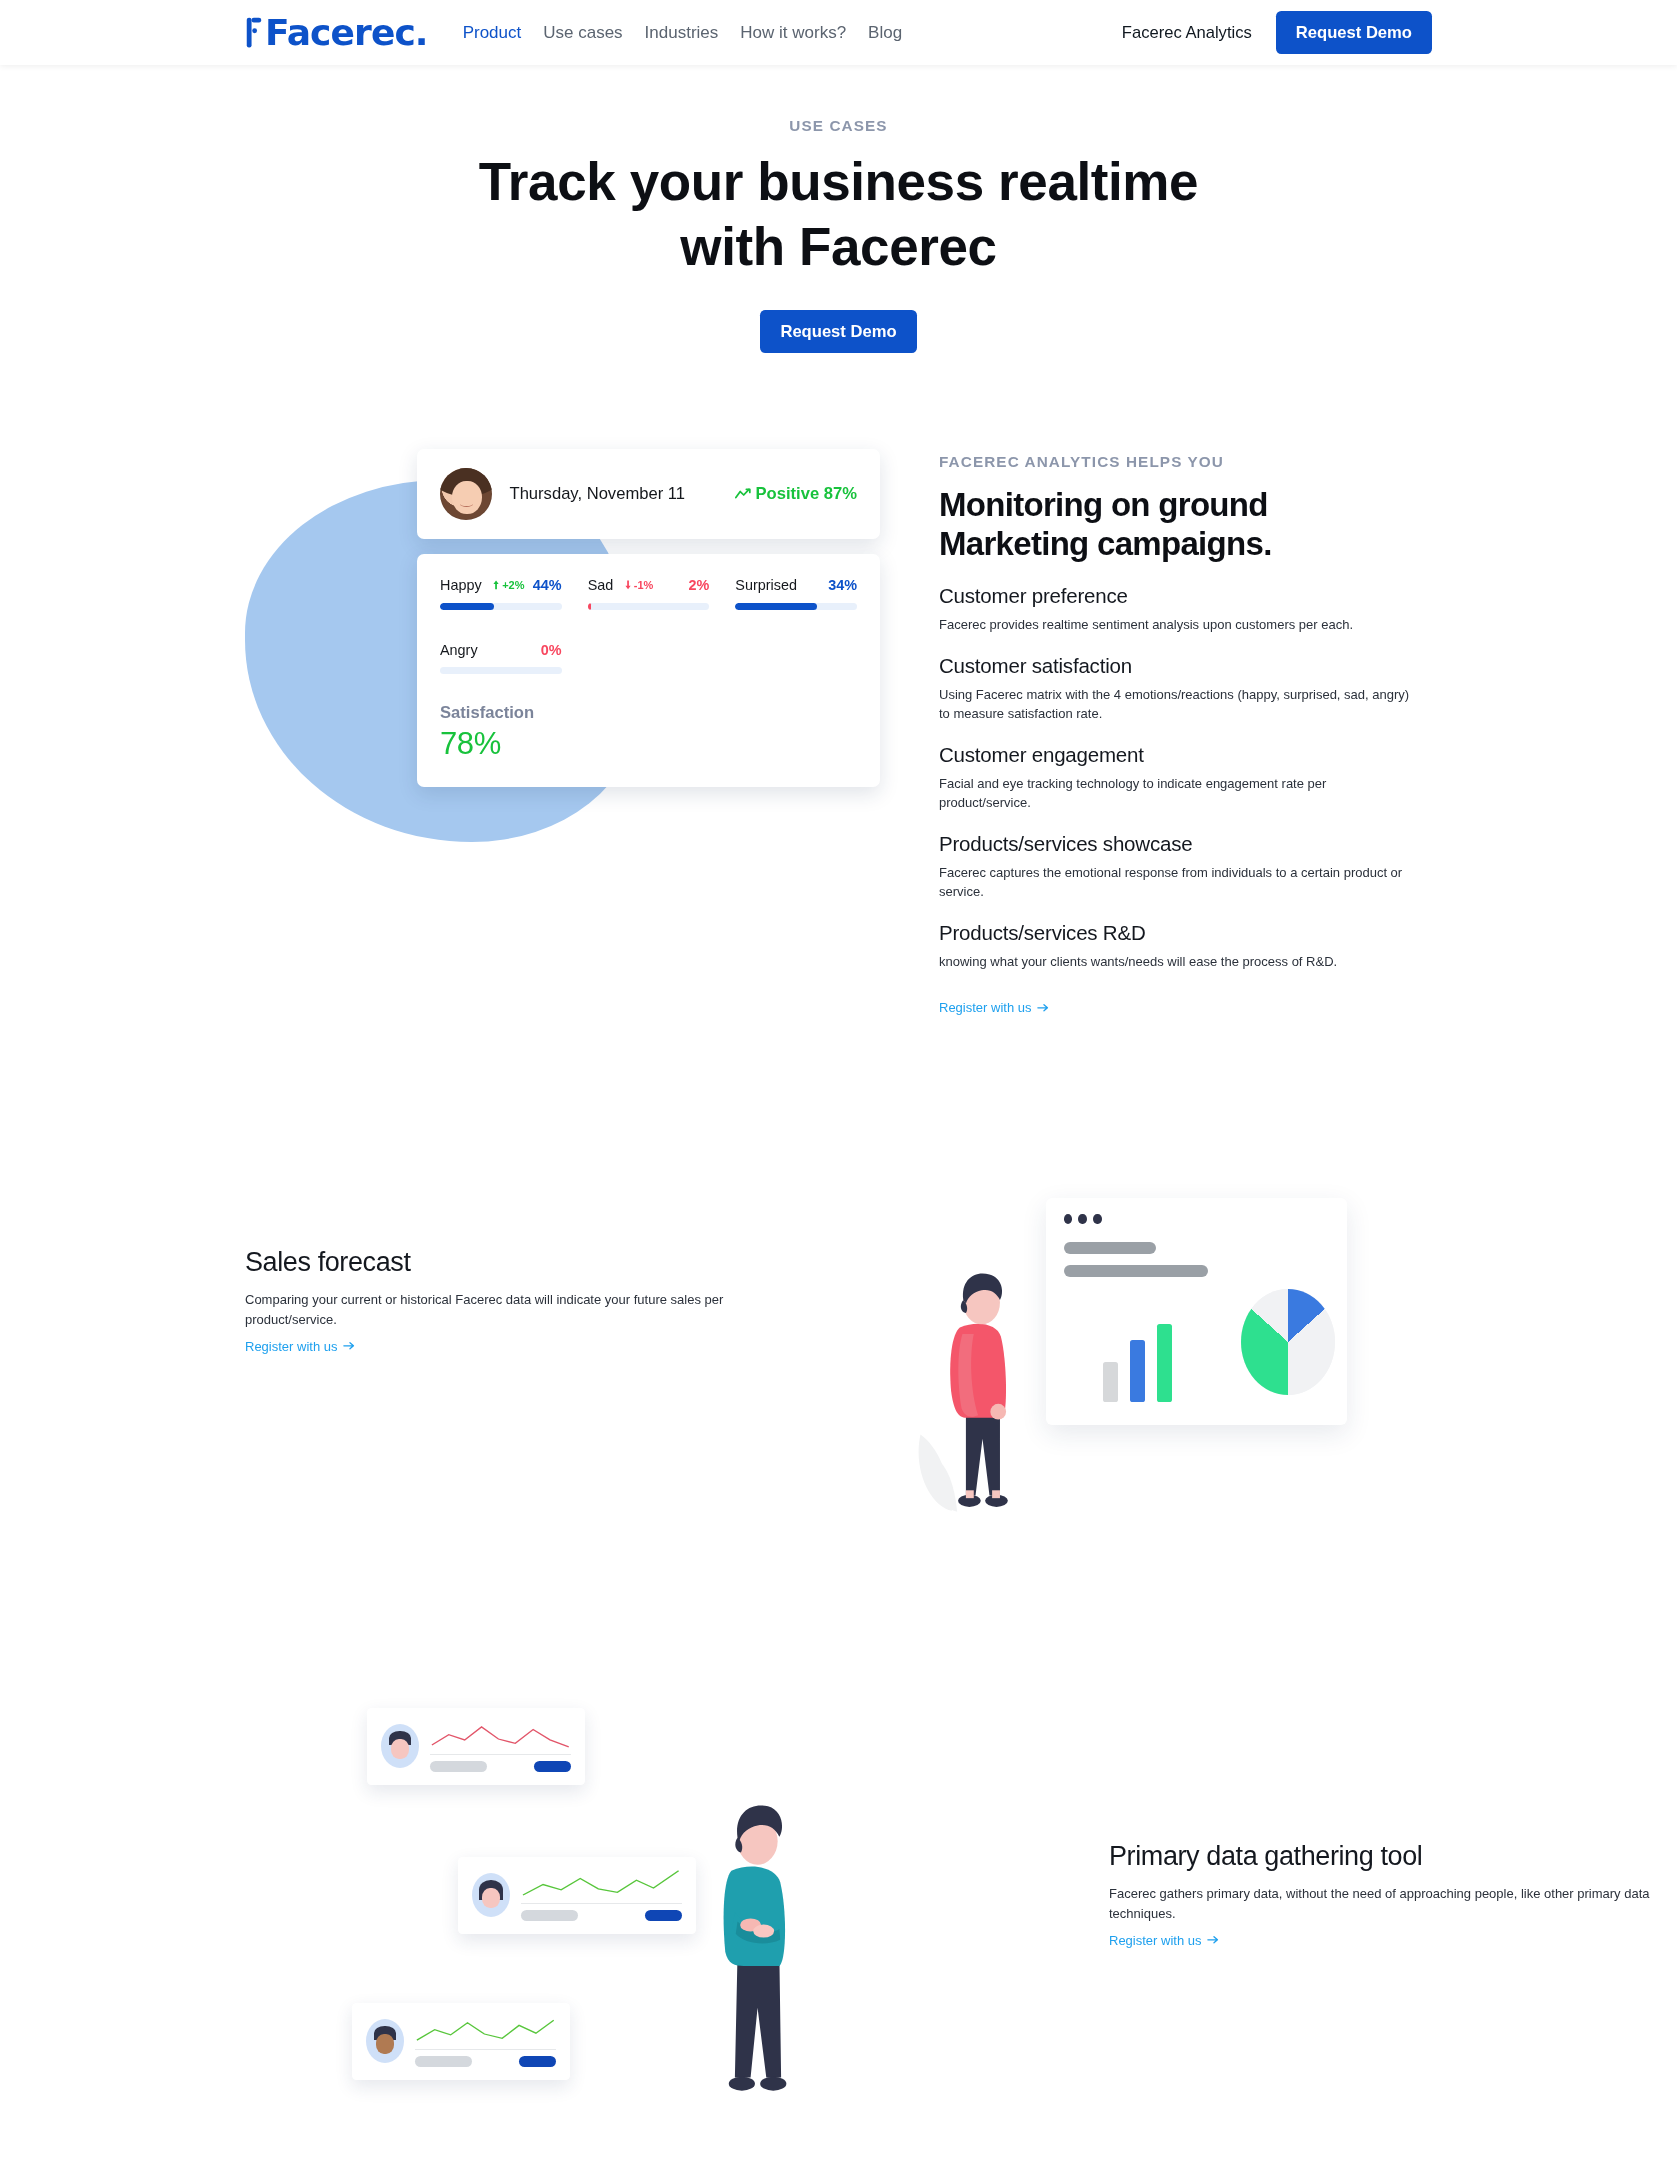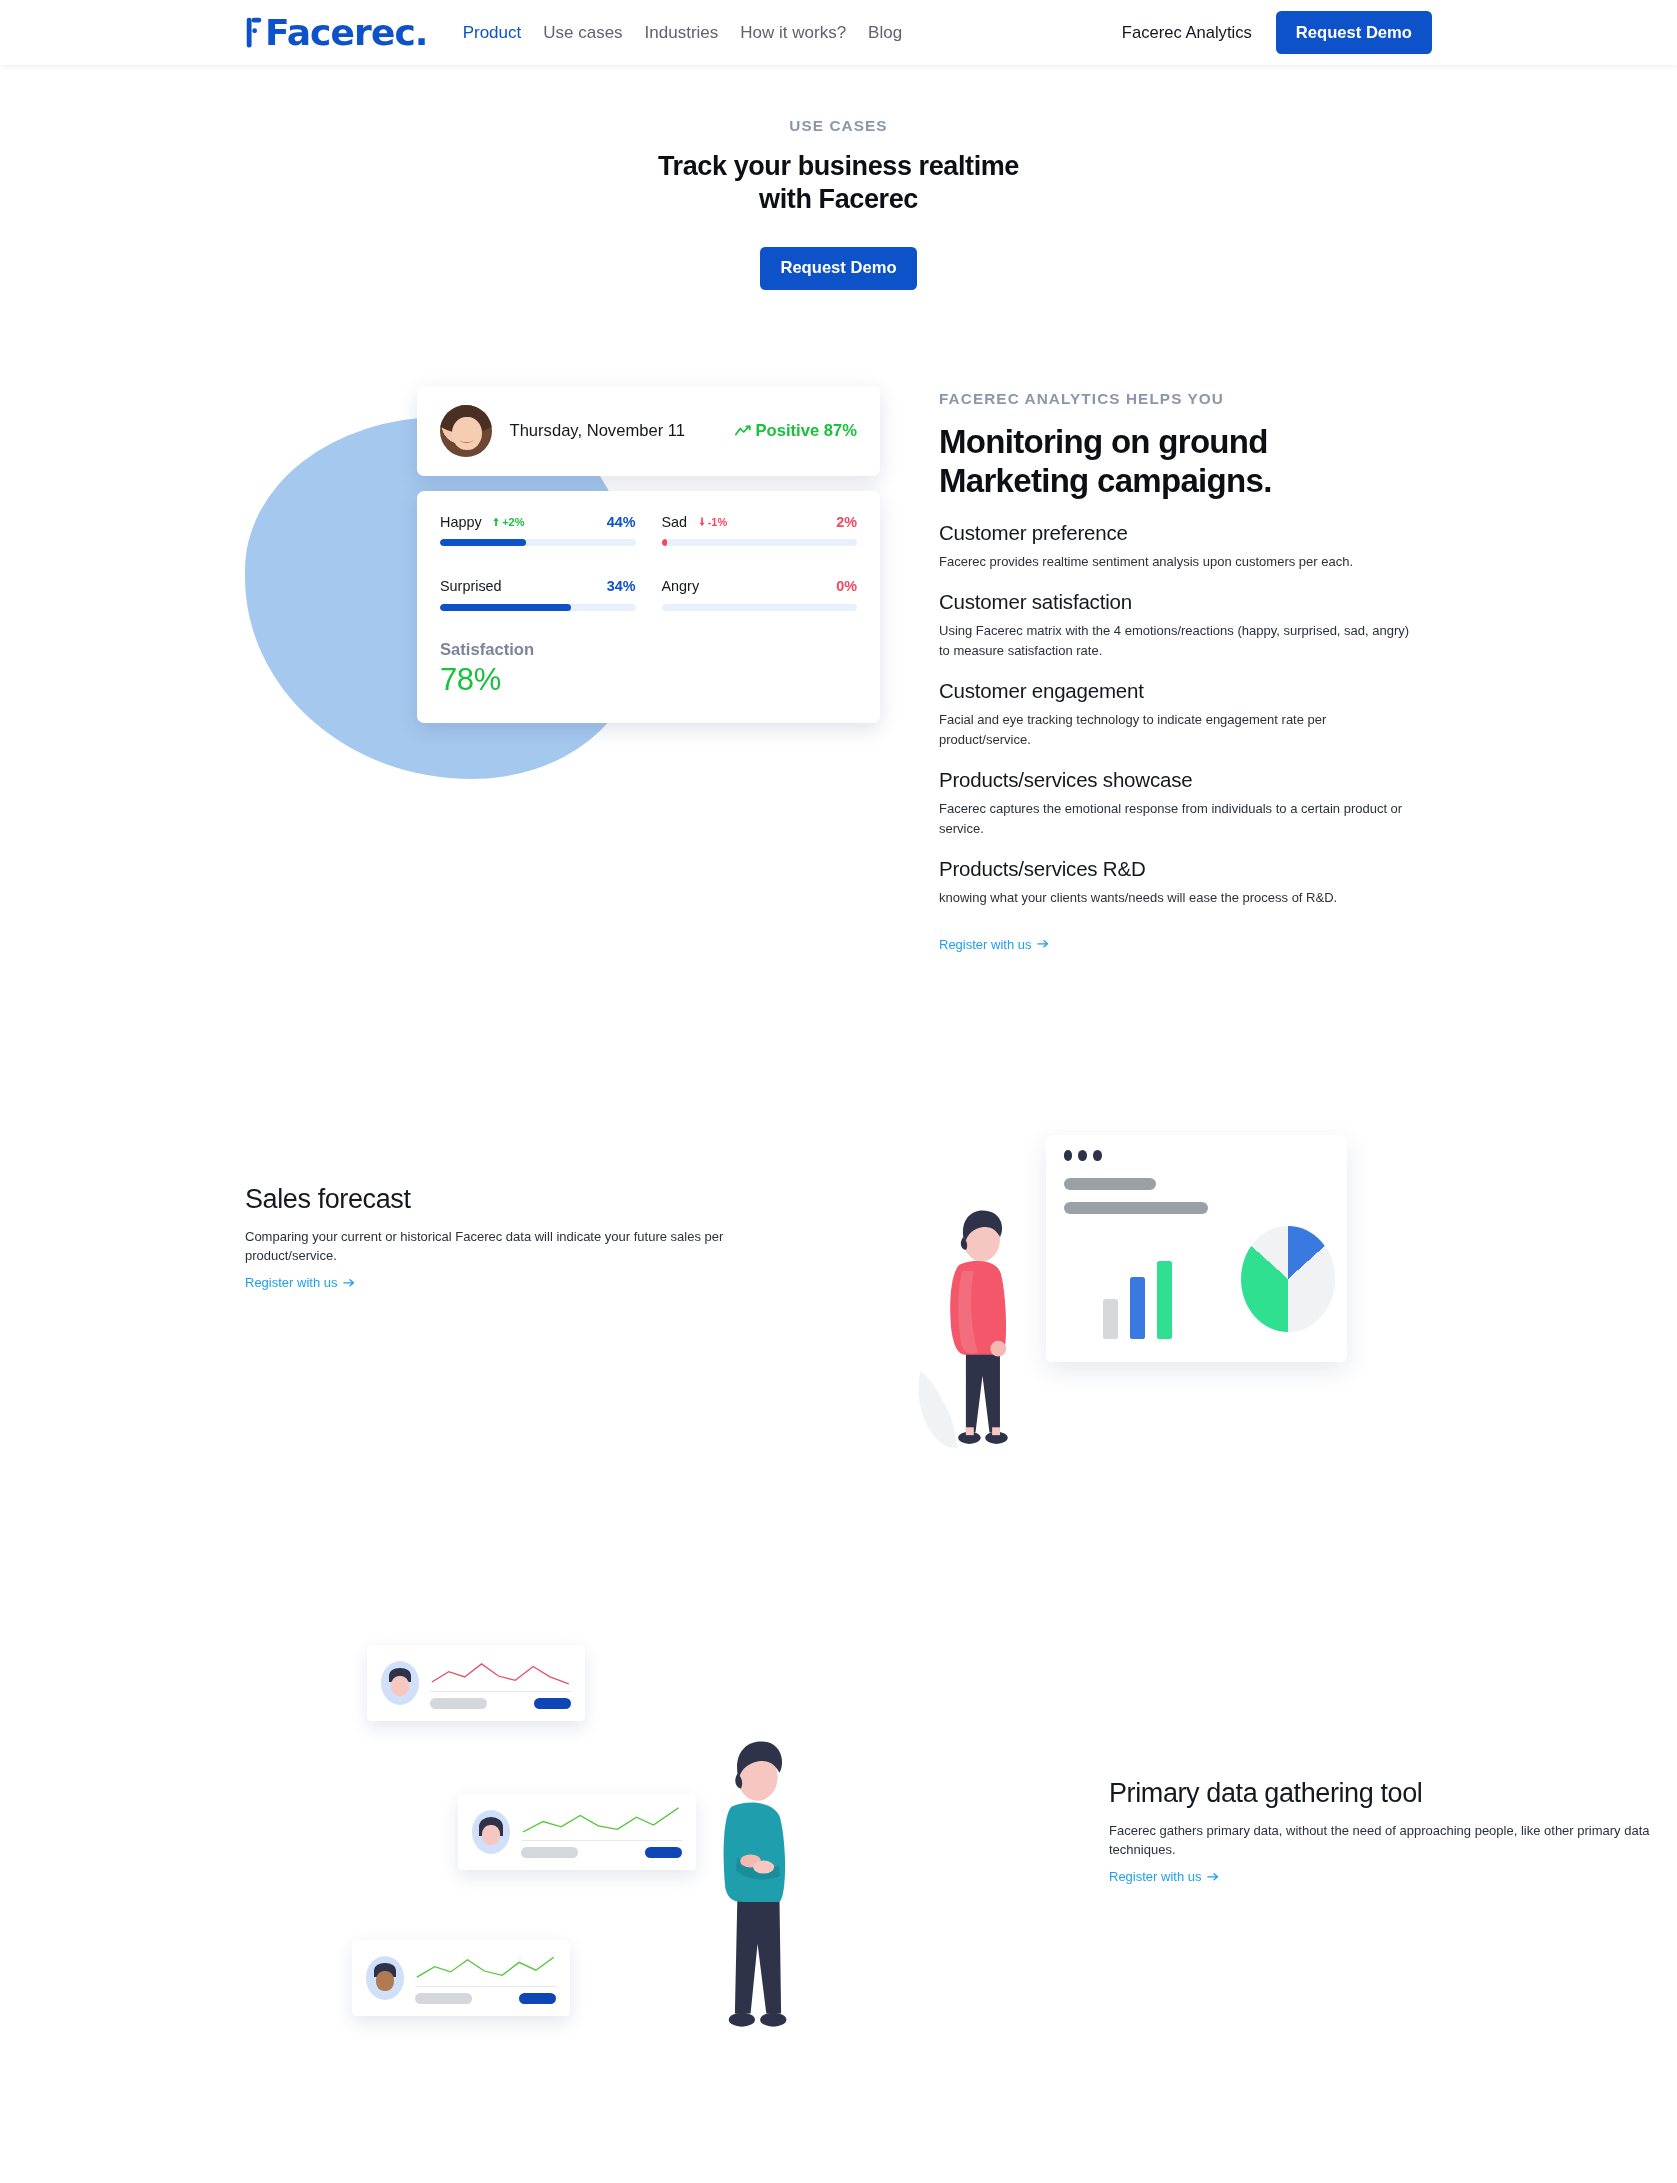--- a/index.html
+++ b/index.html
@@ -46,21 +46,21 @@
     white-space:nowrap; font-family:"Liberation Sans", sans-serif;
   }
 
   
   .hero { padding: 52px 0 61px; text-align:center; background:#fff; }
   .eyebrow {
     font-size: 15.3px; letter-spacing: 1.1px; color:#8c96ab; font-weight:700;
     text-transform:uppercase; margin-bottom: 15px;
   }
   .hero h1 {
-    font-size: 27px; line-height:1.22; font-weight:700; color:#0d0f14;
+    font-size: 53px; line-height:1.22; font-weight:700; color:#0d0f14;
     letter-spacing:-0.4px;
   }
   .hero .cta-wrap { margin-top: 31px; display:flex; justify-content:center; }
 
   
   .sec-monitoring {
     background:#fff; display:flex; padding: 35px 0 105px;
     position:relative;
   }
   .mon-left { width: 939px; position:relative; }
@@ -90,21 +90,21 @@
     border-bottom:1.7px solid #b7715d; border-radius:0 0 50% 50%; }
   .dash-date { font-size: 16.6px; color:#15181d; margin-left: 17.5px; }
   .dash-pos { margin-left:auto; font-size: 16.6px; color:#18c23c; font-weight:600; display:flex; align-items:center; gap:2px; }
   .trend-ico { display:inline-block; width:18.3px; height:11.4px; }
 
   .dash-card2 {
     background:#fff; border-radius: 7px; margin-top: 15px;
     box-shadow: 0 6.1px 20px rgba(26,44,88,0.13);
     padding: 23px 23px 25px;
   }
-  .emo-grid { display:grid; grid-template-columns: 1fr 1fr; column-gap: 26px; row-gap: 32px; }
+  .emo-grid { display:grid; grid-template-columns: 1fr 1fr 1fr; column-gap: 26px; row-gap: 32px; }
   .emo-row-top { display:flex; align-items:center; margin-bottom: 9.6px; }
   .emo-name { font-size: 14.4px; color:#15181d; }
   .emo-delta { font-size: 11px; margin-left: 11.4px; display:flex; align-items:center; gap:3.1px; font-weight:600; }
   .emo-delta.up { color:#18c23c; }
   .emo-delta.down { color:#f8475f; }
   .emo-val { margin-left:auto; font-size: 14.4px; font-weight:600; }
   .emo-val.blue { color:#0d52c9; }
   .emo-val.red  { color:#f8475f; }
   .bar { height: 7px; border-radius: 4.4px; background:#e8f0fb; overflow:hidden; }
   .bar span { display:block; height:100%; border-radius:4.4px; }

